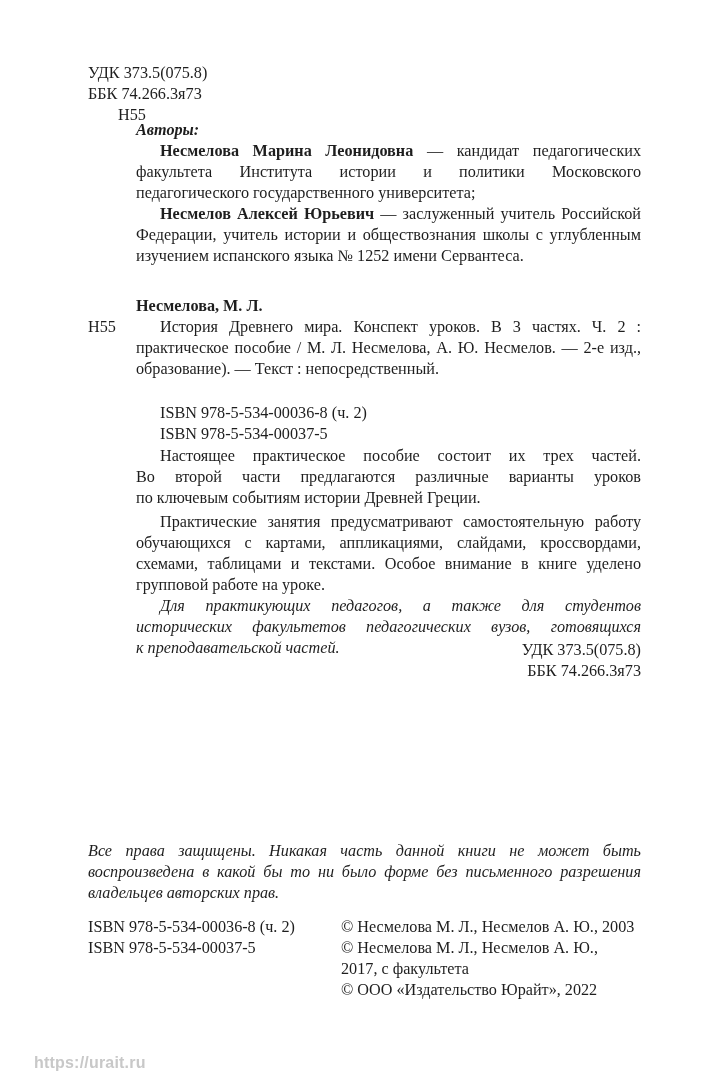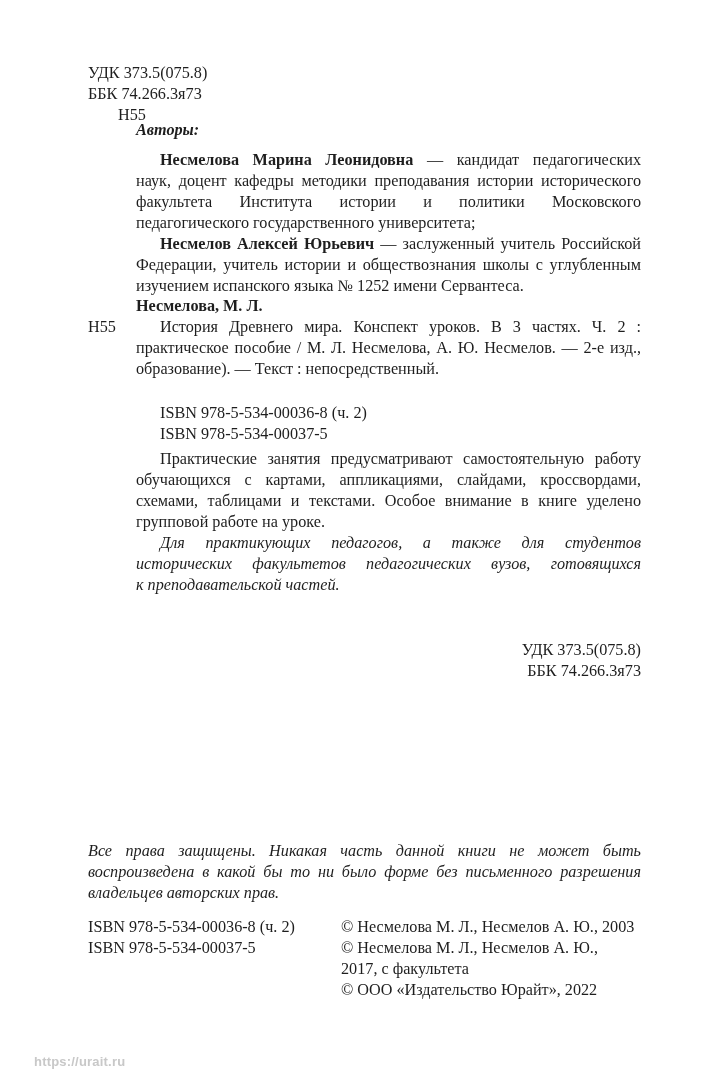--- a/index.html
+++ b/index.html
@@ -45,45 +45,44 @@
       display: block;
       height: 21px;
       white-space: nowrap;
       text-align: left;
     }
     .b { font-weight: bold; }
     .i { font-style: italic; }
     .right { text-align: right; }
     .url {
       font-family: "Liberation Sans", "DejaVu Sans", sans-serif;
-      font-size: 13px;
+      font-size: 16px;
       color: #c8c8c8;
       font-weight: bold;
       letter-spacing: 0.2px;
     }
   </style>
 </head>
 <body>
 
 <div class="page">
 
   <div class="abs txt" style="left:88px; top:63px;">
     <span class="line">УДК 373.5(075.8)</span>
     <span class="line">ББК 74.266.3я73</span>
     <span class="line" style="padding-left:30px;">Н55</span>
   </div>
 
   <div class="abs txt" style="left:136px; top:120px; width:505px;">
     <span class="line i b" style="text-align:left; font-weight:bold;">Авторы:</span>
 
     <div>
-      <span class="jline" style="padding-left:24px;margin-top:9px;">
+      <span class="jline" style="padding-left:24px;">
         <span class="b">Несмелова Марина Леонидовна</span><span> — кандидат педагогических</span>
       </span>
-      <span class="jline">наук, доцент кафедры методики преподавания истории исторического</span>
       <span class="jline">факультета Института истории и политики Московского</span>
       <span class="lastline">педагогического государственного университета;</span>
     </div>
 
     <div>
       <span class="jline" style="padding-left:24px;">
         <span class="b">Несмелов Алексей Юрьевич</span><span> — заслуженный учитель Российской</span>
       </span>
       <span class="jline">Федерации, учитель истории и обществознания школы с углубленным</span>
       <span class="lastline">изучением испанского языка № 1252 имени Сервантеса.</span>
@@ -98,20 +97,25 @@
     <span class="jline">практическое пособие / М. Л. Несмелова, А. Ю. Несмелов. — 2-е изд.,</span>
     <span class="lastline">образование). — Текст : непосредственный.</span>
   </div>
 
   <div class="abs txt" style="left:160px; top:403px;">
     <span class="line">ISBN 978-5-534-00036-8 (ч. 2)</span>
     <span class="line">ISBN 978-5-534-00037-5</span>
   </div>
 
   <div class="abs txt" style="left:136px; top:446px; width:505px;">
+    <div>
+      <span class="jline" style="padding-left:24px;">Настоящее практическое пособие состоит их трех частей.</span>
+      <span class="jline">Во второй части предлагаются различные варианты уроков</span>
+      <span class="lastline">по ключевым событиям истории Древней Греции.</span>
+    </div>
     <div style="margin-top:3px;">
       <span class="jline" style="padding-left:24px;">Практические занятия предусматривают самостоятельную работу</span>
       <span class="jline">обучающихся с картами, аппликациями, слайдами, кроссвордами,</span>
       <span class="jline">схемами, таблицами и текстами. Особое внимание в книге уделено</span>
       <span class="lastline">групповой работе на уроке.</span>
     </div>
     <div class="i">
       <span class="jline" style="padding-left:24px;">Для практикующих педагогов, а также для студентов</span>
       <span class="jline">исторических факультетов педагогических вузов, готовящихся</span>
       <span class="lastline">к преподавательской частей.</span>

